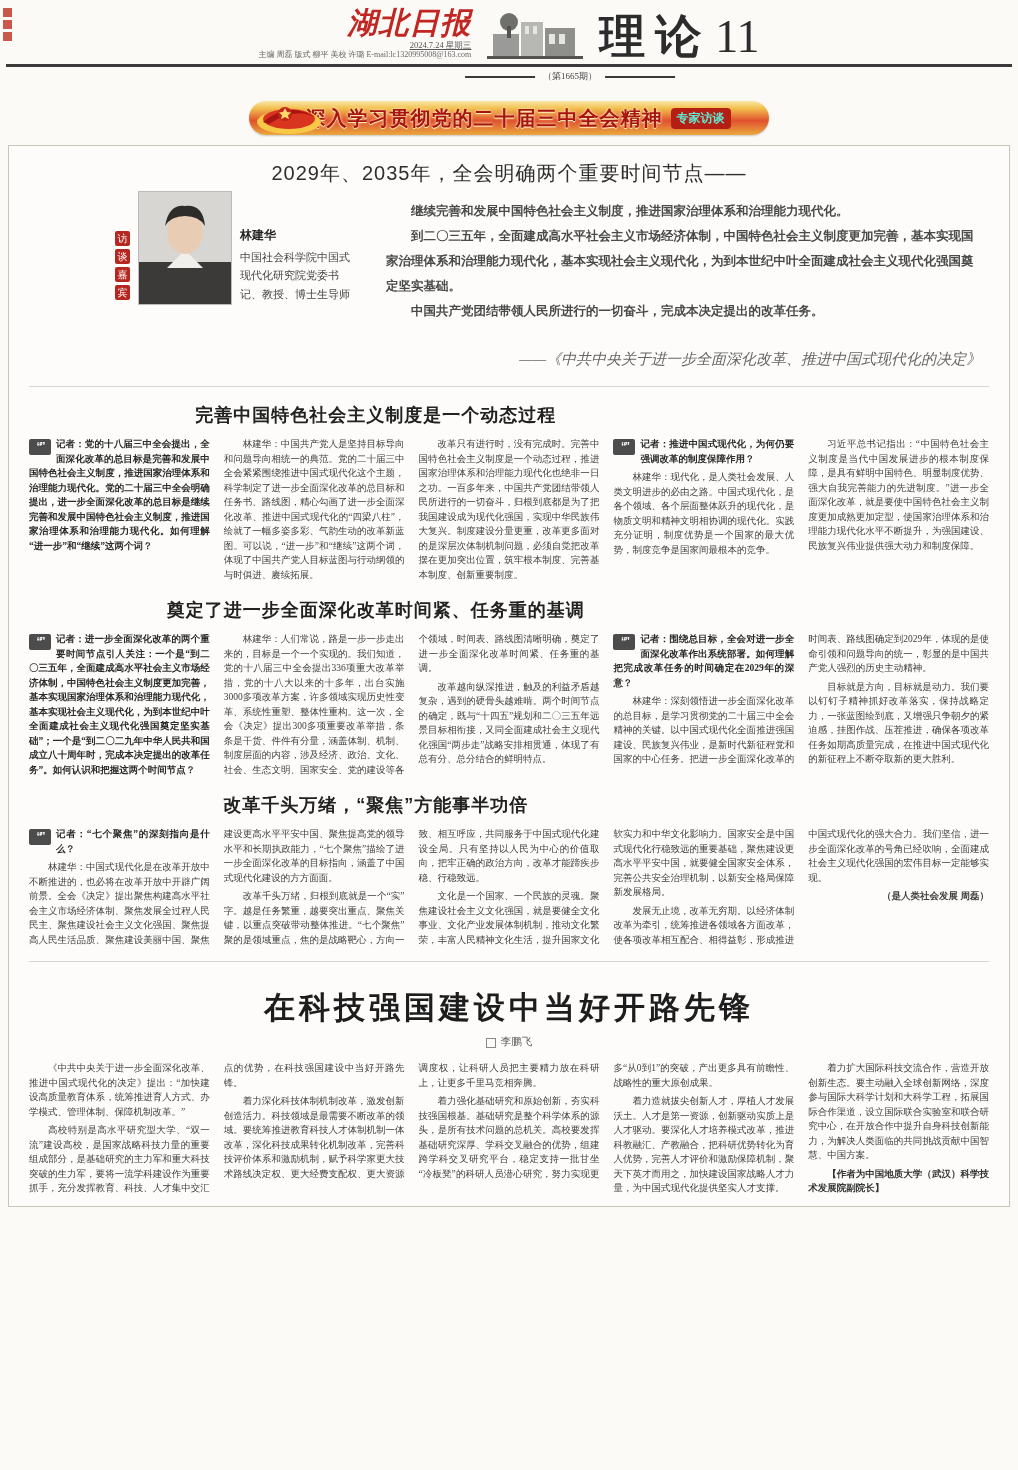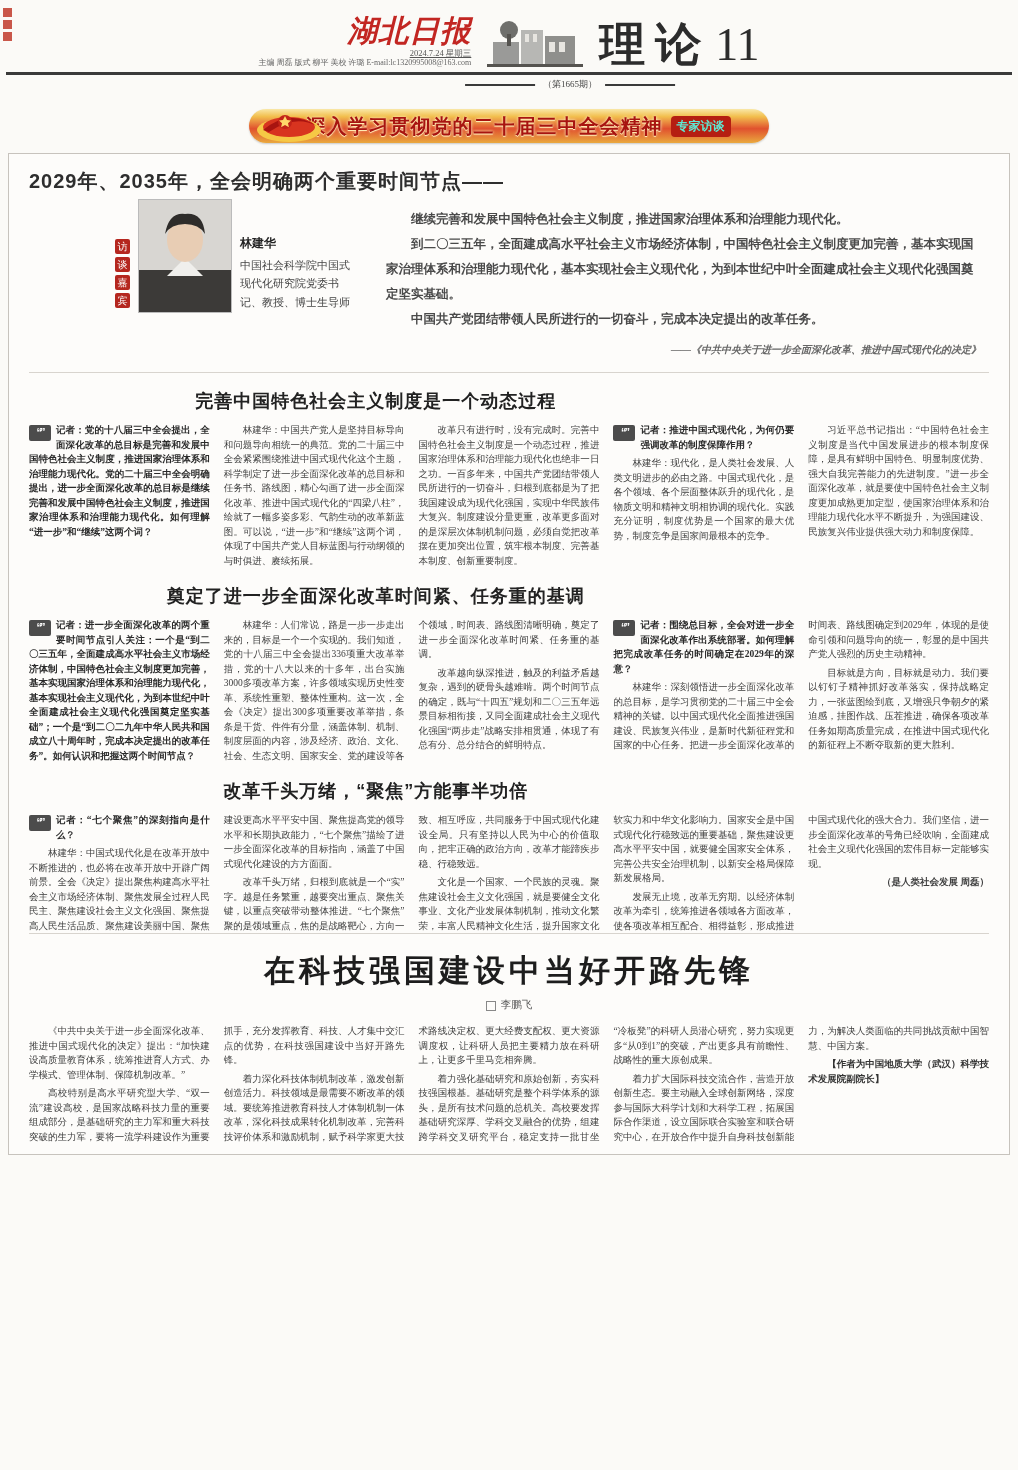--- a/index.html
+++ b/index.html
@@ -1,21 +1,21 @@
 <!DOCTYPE html>
 <html lang="zh"><head>
 <meta charset="utf-8">
 <style>
   html,body{margin:0;padding:0;background:#e9e7e3;}
   .page{position:relative;width:1018px;height:1470px;margin:0 auto;background:#fbfaf7;
         font-family:"Liberation Serif","DejaVu Serif",serif;color:#3a3a3a;overflow:hidden;box-sizing:border-box;}
   
   .fold-marks{position:absolute;left:3px;top:8px;display:flex;flex-direction:column;gap:3px;}
   .fold-marks i{display:block;width:9px;height:9px;background:#c0392b;opacity:.85;}
-  .header{padding-top:14px;}
+  .header{padding-top:6px;}
   .header-row{display:flex;justify-content:center;align-items:flex-end;gap:16px;}
   .masthead-left{text-align:right;line-height:1.1;}
   .paper-name{font-size:30px;font-weight:bold;color:#c22622;font-style:italic;letter-spacing:1px;
               font-family:"Liberation Serif",serif;}
   .paper-date{font-size:8.5px;color:#555;margin-top:2px;text-decoration:underline;}
   .paper-credits{font-size:8px;color:#666;margin-top:1px;white-space:nowrap;}
   .mast-illu{width:96px;height:52px;}
   .section-title{font-size:46px;letter-spacing:10px;color:#2c2c2c;font-weight:600;line-height:1;
                  font-family:"Liberation Serif",serif;}
   .page-no{font-size:46px;letter-spacing:0;font-weight:500;margin-left:4px;}
@@ -28,48 +28,48 @@
           background:linear-gradient(180deg,#f9e8a8 0%,#f2bf4e 22%,#e0512e 58%,#eaa93e 100%);
           display:flex;align-items:center;justify-content:center;box-shadow:0 1px 2px rgba(0,0,0,.2);}
   .banner-emblem{position:absolute;left:6px;top:-9px;width:70px;height:48px;}
   .banner-title{font-family:"Liberation Sans","DejaVu Sans",sans-serif;font-weight:bold;font-size:20px;
                 color:#a81410;text-shadow:0 1px 0 #ffe9b0,0 0 3px #ffd;letter-spacing:1px;margin-left:28px;}
   .banner-tag{font-family:"Liberation Sans",sans-serif;font-weight:bold;font-size:12px;color:#5eead4;
               background:#b51e12;border-radius:4px;padding:2px 6px;margin-left:8px;margin-right:10px;}
   
   .main-box{margin:10px 8px 0 8px;border:1px solid #c7c3bd;background:#fdfcfa;padding:14px 20px 10px 20px;
             box-sizing:border-box;}
-  .kicker{text-align:left;font-size:20px;font-weight:bold;color:#2e2e2e;letter-spacing:1px;
+  .kicker{text-align:center;font-size:20px;font-weight:normal;color:#2e2e2e;letter-spacing:1px;
           font-family:"Liberation Sans","DejaVu Sans",sans-serif;}
   .headline{text-align:center;font-size:42px;font-weight:bold;color:#1f1f1f;letter-spacing:3px;margin:8px 0 16px 0;
             font-family:"Liberation Sans","DejaVu Sans",sans-serif;line-height:1.1;}
   
   .intro{display:flex;gap:26px;padding:4px 8px 12px 86px;border-bottom:1px solid #d8d4ce;}
   .guest{display:flex;gap:8px;flex:0 0 auto;}
   .guest-badge{display:flex;flex-direction:column;gap:3px;padding-top:40px;}
   .badge-char{width:15px;height:15px;background:#b5271f;color:#fff;font-size:10px;line-height:15px;
               text-align:center;border-radius:2px;font-family:"Liberation Sans",sans-serif;}
   .guest-photo{width:92px;height:112px;border:1px solid #bbb;background:#ddd;}
   .guest-meta{width:120px;font-size:11px;line-height:1.7;color:#444;padding-top:34px;}
   .guest-name{font-weight:bold;font-size:12px;color:#222;margin-bottom:2px;}
   .intro-quote{flex:1;font-weight:bold;color:#4a4a4a;font-size:12.5px;line-height:2;padding-top:8px;}
   .intro-quote p{margin:0;text-indent:2em;}
-  .intro-source{text-align:right;font-weight:bold;font-style:italic;font-size:10px;color:#666;margin-top:8px;}
+  .intro-source{text-align:right;font-weight:normal;font-style:italic;font-size:15px;color:#666;margin-top:20px;}
   
   .sec-head{font-size:18px;font-weight:bold;color:#222;text-align:center;width:66%;margin:16px 0 10px 30px;
             font-family:"Liberation Sans","DejaVu Sans",sans-serif;letter-spacing:1px;}
   .cols{column-count:5;column-gap:14px;font-size:9.5px;line-height:14.5px;text-align:justify;color:#3d3d3d;}
   .cols p{margin:0 0 4px 0;text-indent:2em;}
   .cols p.q{font-weight:bold;color:#2a2a2a;text-indent:0;}
   .qicon{float:left;width:22px;height:16px;background:#4c4c4c;border-radius:2px;margin:2px 5px 0 0;
          color:#fff;font-size:11px;line-height:15px;text-align:center;font-family:"Liberation Sans",sans-serif;}
   .qicon::before{content:"\201C\201D";letter-spacing:-2px;}
   .sign{text-align:right;font-weight:bold;text-indent:0 !important;}
   
-  .essay{border-top:1px solid #d8d4ce;padding-top:12px;}
+  .essay{border-top:1px solid #d8d4ce;margin-top:14px;padding-top:21px;}
   .essay-title{text-align:center;font-size:31px;font-weight:bold;color:#1d1d1d;letter-spacing:4px;margin:4px 0 6px 0;
                font-family:"Liberation Serif","DejaVu Serif",serif;}
   .essay-author{text-align:center;font-size:10.5px;color:#555;margin-bottom:12px;}
   .essay-author .sq{display:inline-block;width:8px;height:8px;border:1px solid #888;margin-right:5px;vertical-align:middle;}
   .note{color:#333;font-weight:bold;}
 </style>
 </head>
 <body>
 
 <div class="page">
@@ -193,19 +193,20 @@
     <div class="essay">
       <div class="essay-title">在科技强国建设中当好开路先锋</div>
       <div class="essay-author">
         <span class="sq"></span><span>李鹏飞</span>
       </div>
       <div class="cols">
           <p>《中共中央关于进一步全面深化改革、推进中国式现代化的决定》提出：“加快建设高质量教育体系，统筹推进育人方式、办学模式、管理体制、保障机制改革。”</p>
           <p>高校特别是高水平研究型大学、“双一流”建设高校，是国家战略科技力量的重要组成部分，是基础研究的主力军和重大科技突破的生力军，要将一流学科建设作为重要抓手，充分发挥教育、科技、人才集中交汇点的优势，在科技强国建设中当好开路先锋。</p>
           <p>着力深化科技体制机制改革，激发创新创造活力。科技领域是最需要不断改革的领域。要统筹推进教育科技人才体制机制一体改革，深化科技成果转化机制改革，完善科技评价体系和激励机制，赋予科学家更大技术路线决定权、更大经费支配权、更大资源调度权，让科研人员把主要精力放在科研上，让更多千里马竞相奔腾。</p>
           <p>着力强化基础研究和原始创新，夯实科技强国根基。基础研究是整个科学体系的源头，是所有技术问题的总机关。高校要发挥基础研究深厚、学科交叉融合的优势，组建跨学科交叉研究平台，稳定支持一批甘坐“冷板凳”的科研人员潜心研究，努力实现更多“从0到1”的突破，产出更多具有前瞻性、战略性的重大原创成果。</p>
+          <p>着力造就拔尖创新人才，厚植人才发展沃土。人才是第一资源，创新驱动实质上是人才驱动。要深化人才培养模式改革，推进科教融汇、产教融合，把科研优势转化为育人优势，完善人才评价和激励保障机制，聚天下英才而用之，加快建设国家战略人才力量，为中国式现代化提供坚实人才支撑。</p>
           <p>着力扩大国际科技交流合作，营造开放创新生态。要主动融入全球创新网络，深度参与国际大科学计划和大科学工程，拓展国际合作渠道，设立国际联合实验室和联合研究中心，在开放合作中提升自身科技创新能力，为解决人类面临的共同挑战贡献中国智慧、中国方案。</p>
           <p class="note">【作者为中国地质大学（武汉）科学技术发展院副院长】</p>
         </div>
     </div>
 
   </div>
 </div>
 
 </body></html>

